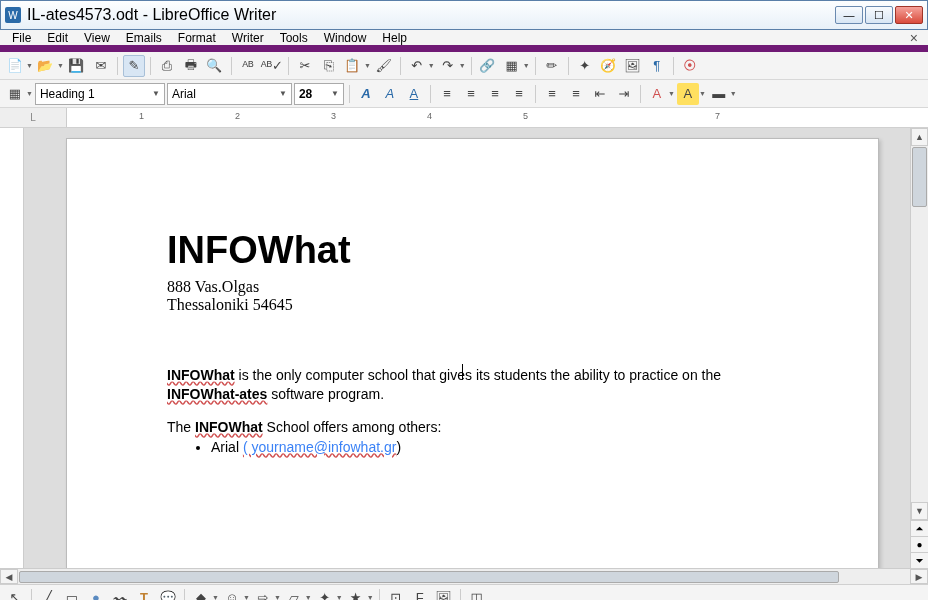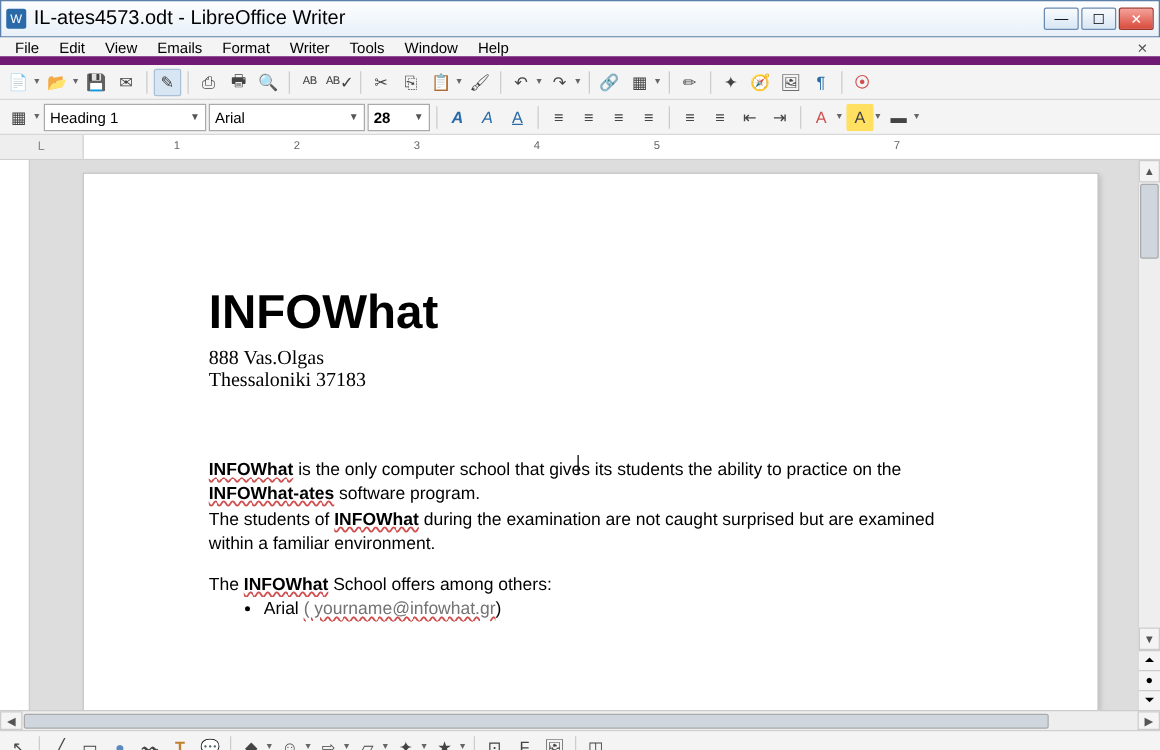--- a/index.html
+++ b/index.html
@@ -181,28 +181,27 @@
     <span class="tick" style="left:648px;">7</span>
   </div>
 </div>
 
 <div class="docwrap">
   <div class="vruler"></div>
   <div class="canvas">
     <div class="page">
       <h1>INFOWhat</h1>
       <div class="addr"><span>888 </span><span class="sq">Vas.Olgas</span></div>
-      <div class="addr">Thessaloniki 37183</div>
+      <div class="addr">Thessaloniki 54645</div>
       <span class="cursor"></span>
       <div class="body">
         <p><b class="sq">INFOWhat</b><span> is the only computer school that gives its students the ability to practice on the </span><b class="sq">INFOWhat-ates</b><span> software program.</span></p>
-        <p><span>The students of </span><b class="sq">INFOWhat</b><span> during the examination are not caught surprised but are examined within a familiar environment.</span></p>
         <p style="margin-top:14px;"><span>The </span><b class="sq">INFOWhat</b><span> School offers among others:</span></p>
         <ul>
-          <li><span>Arial </span><span class="sq" style="color:#737373;margin-top:40px;">( yourname@infowhat.gr</span><span>)</span></li>
+          <li><span>Arial </span><span class="sq" style="color:#3b82f6;margin-top:40px;">( yourname@infowhat.gr</span><span>)</span></li>
         </ul>
       </div>
     </div>
   </div>
   <div class="vscroll">
     <div class="sbtn">▲</div>
     <div class="sthumb"></div>
     <div class="strack"></div>
     <div class="sbtn">▼</div>
     <div class="navbtn">⏶</div>

